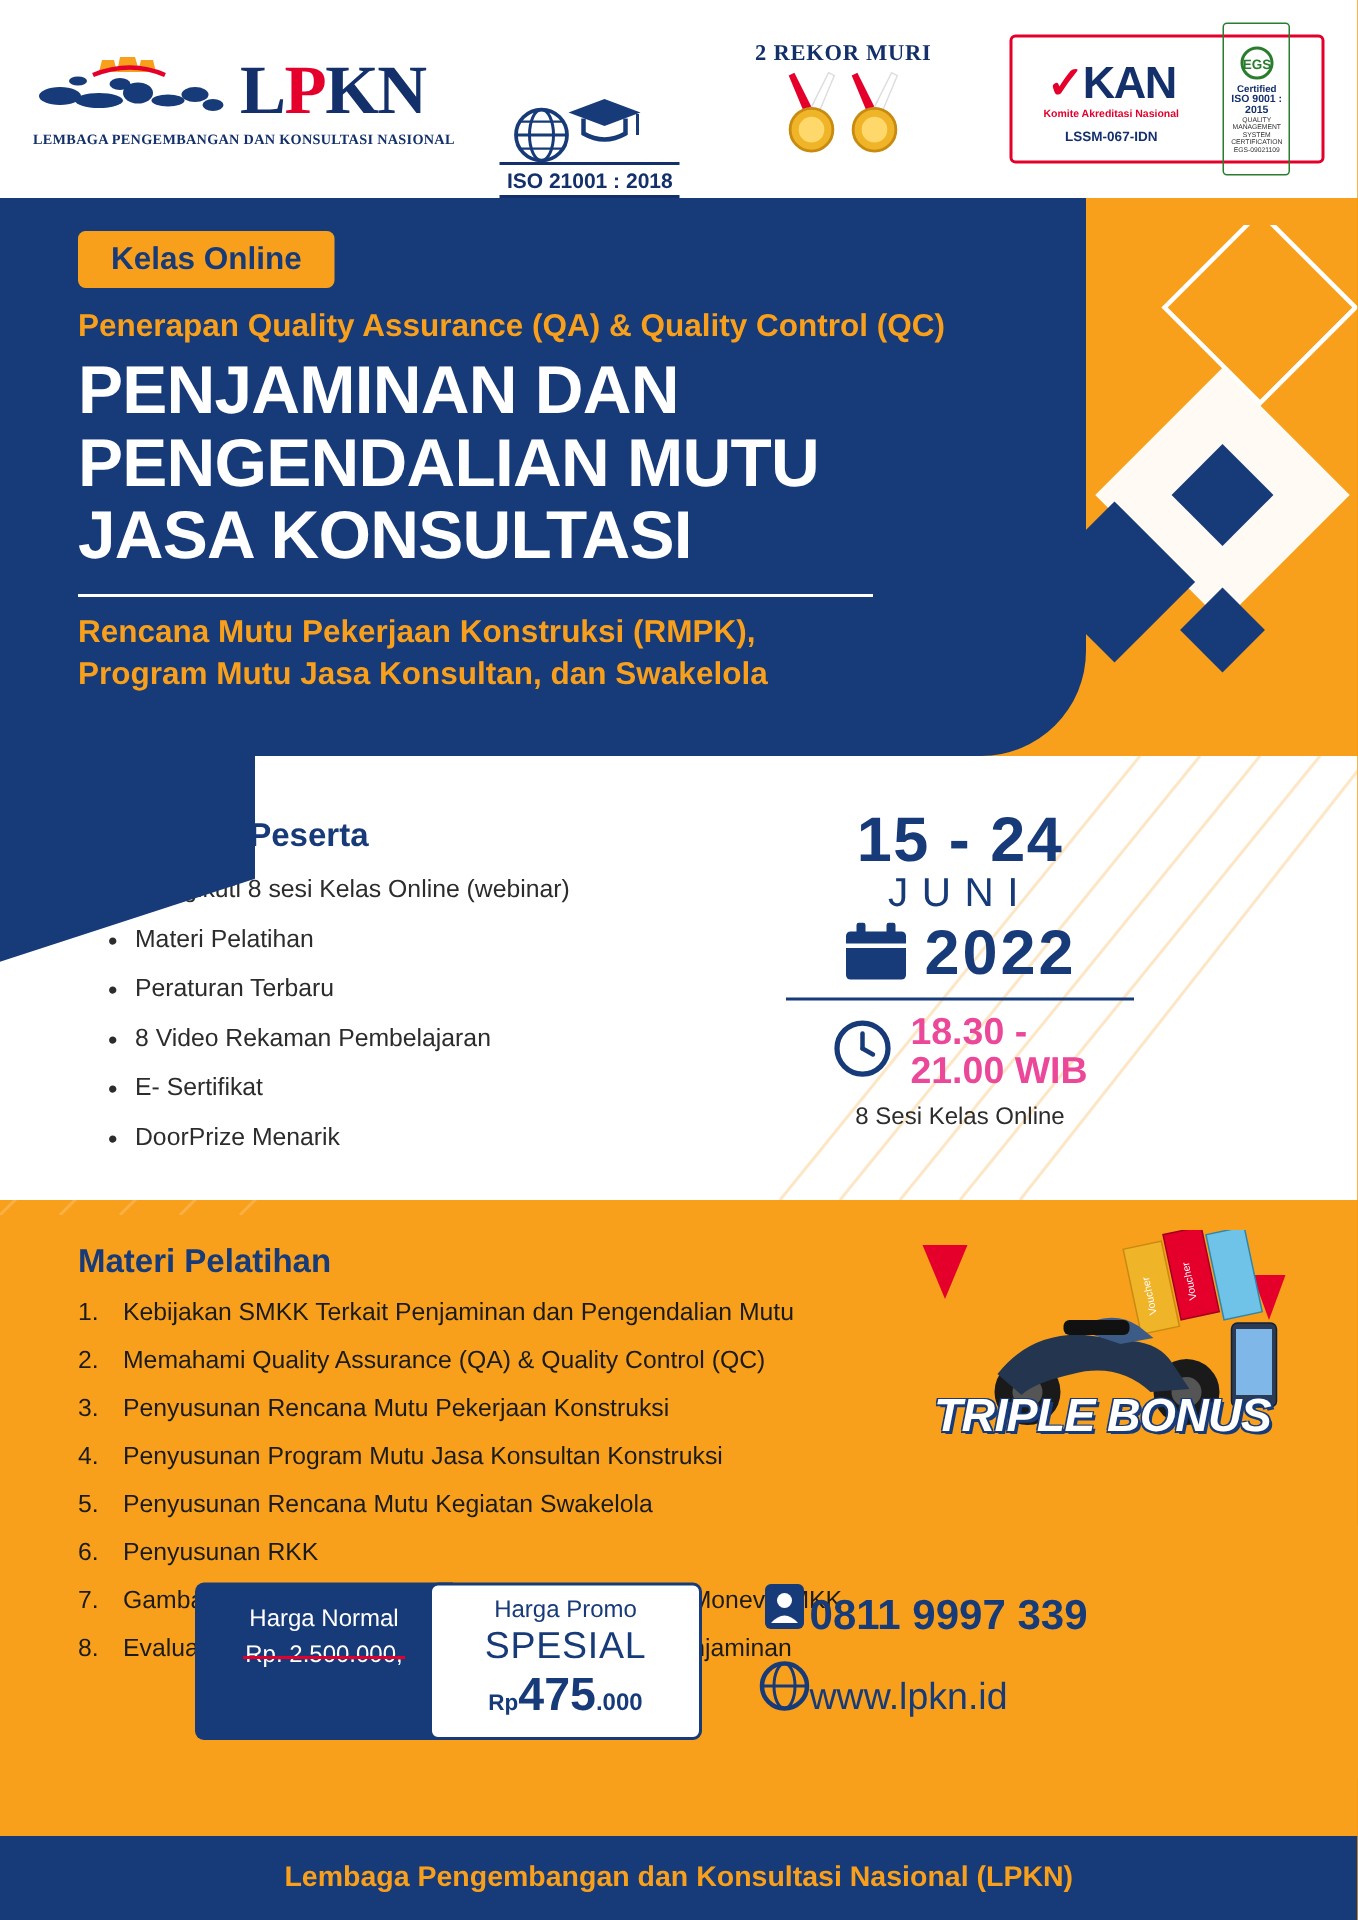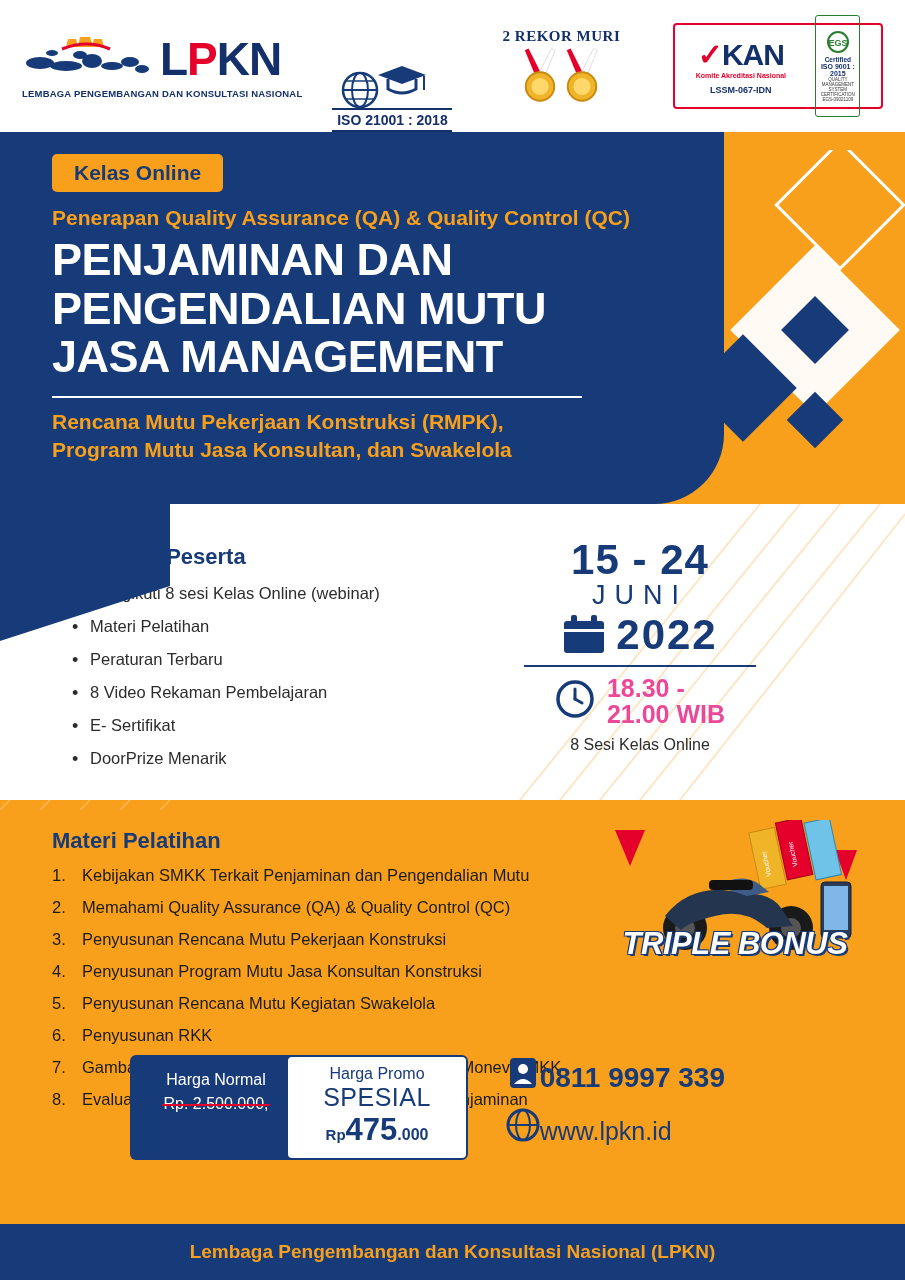--- a/index.html
+++ b/index.html
@@ -16,21 +16,21 @@
   }
 
   
   .header {
     position: absolute; top: 0; left: 0; right: 0; height: 132px;
     background: #ffffff;
     display: flex; align-items: center;
     padding: 0 22px;
     z-index: 6;
   }
-  .logo-lpkn { display: flex; align-items: center; gap: 6px; }
+  .logo-lpkn { display: flex; align-items: center; gap: 6px; font-family: Liberation Serif, serif; }
   .logo-map {
     width: 130px; height: 52px; position: relative;
   }
   .logo-map svg { display: block; }
   .logo-text {
     font-weight: bold; font-size: 46px; letter-spacing: -1px;
     color: #14306b; line-height: 1;
   }
   .logo-text .p { color: #e4002b; }
   .logo-sub {
@@ -320,21 +320,21 @@
     <rect x="60" y="200" width="76" height="76" fill="#173a78" transform="rotate(45 98 238)"></rect>
     <rect x="150" y="250" width="40" height="40" fill="#173a78" transform="rotate(45 170 270)"></rect>
   </svg>
 
   <div class="title-block">
     <div class="kelas-online">Kelas Online</div>
     <div class="subtitle-top">Penerapan Quality Assurance (QA) &amp; Quality Control (QC)</div>
     <div class="main-title">
       <div>PENJAMINAN DAN</div>
       <div>PENGENDALIAN MUTU</div>
-      <div>JASA MANAGEMENT</div>
+      <div>JASA KONSULTASI</div>
     </div>
     <hr class="title-rule">
     <div class="subtitle-bottom">
       <div>Rencana Mutu Pekerjaan Konstruksi (RMPK),</div>
       <div>Program Mutu Jasa Konsultan, dan Swakelola</div>
     </div>
   </div>
 
   <div class="white-band">
     <svg style="position:absolute;top:0;left:0;width:905px;height:296px;opacity:.25" viewBox="0 0 905 296">

